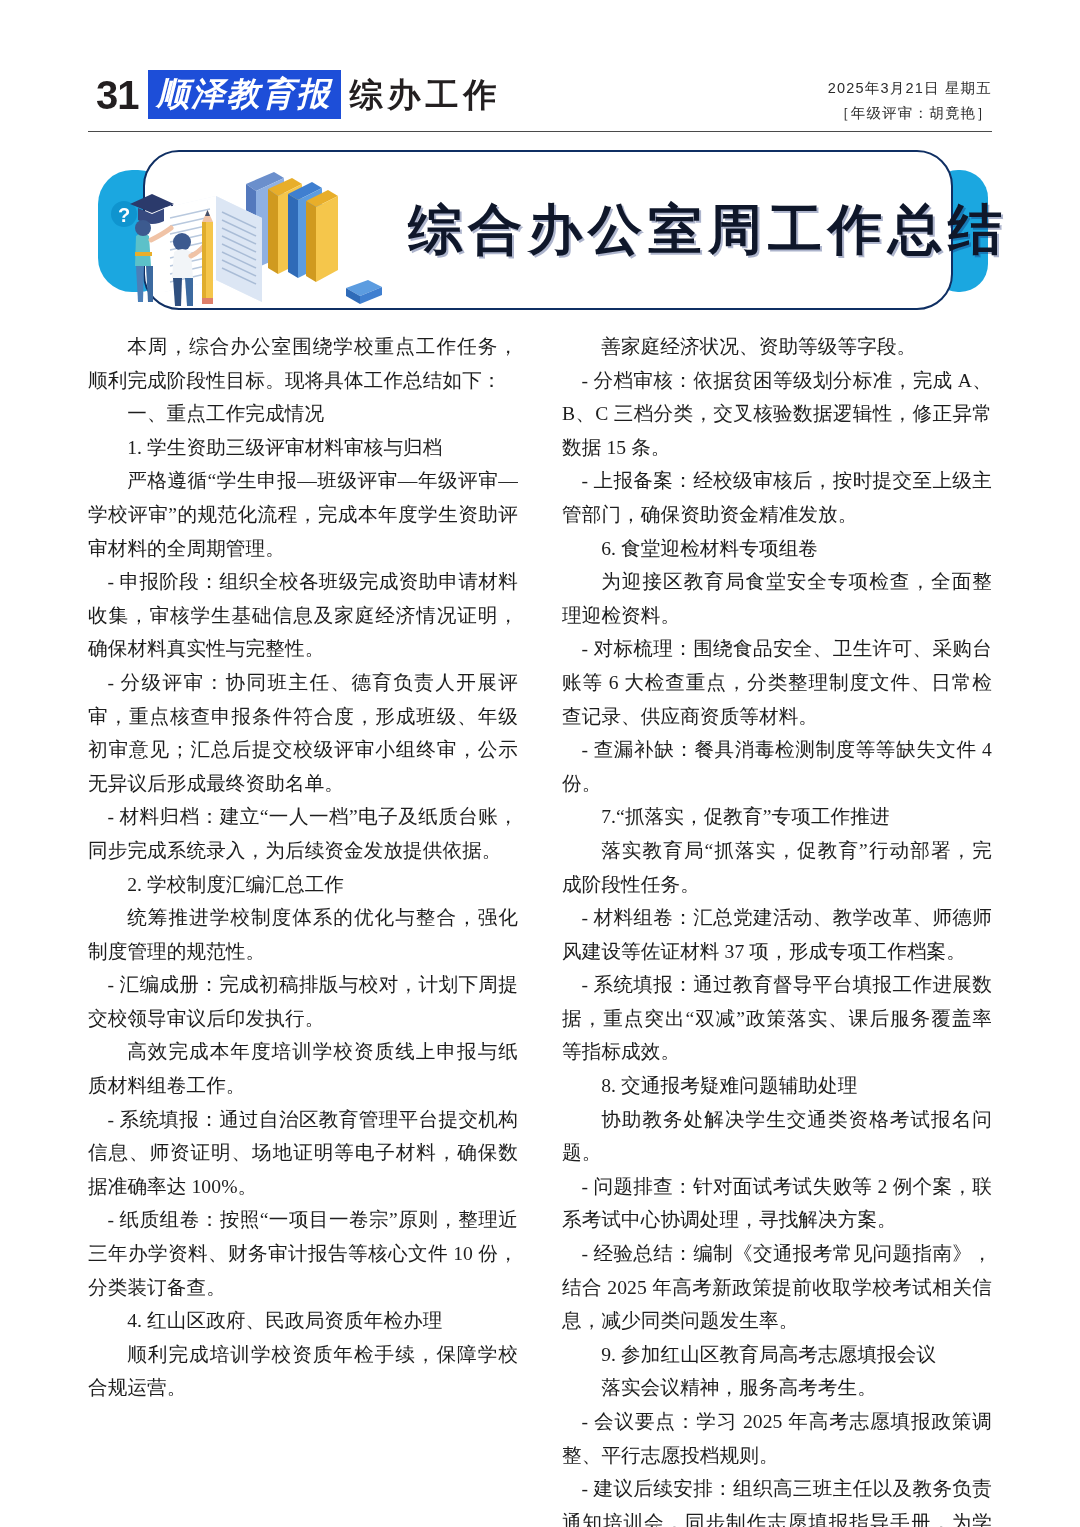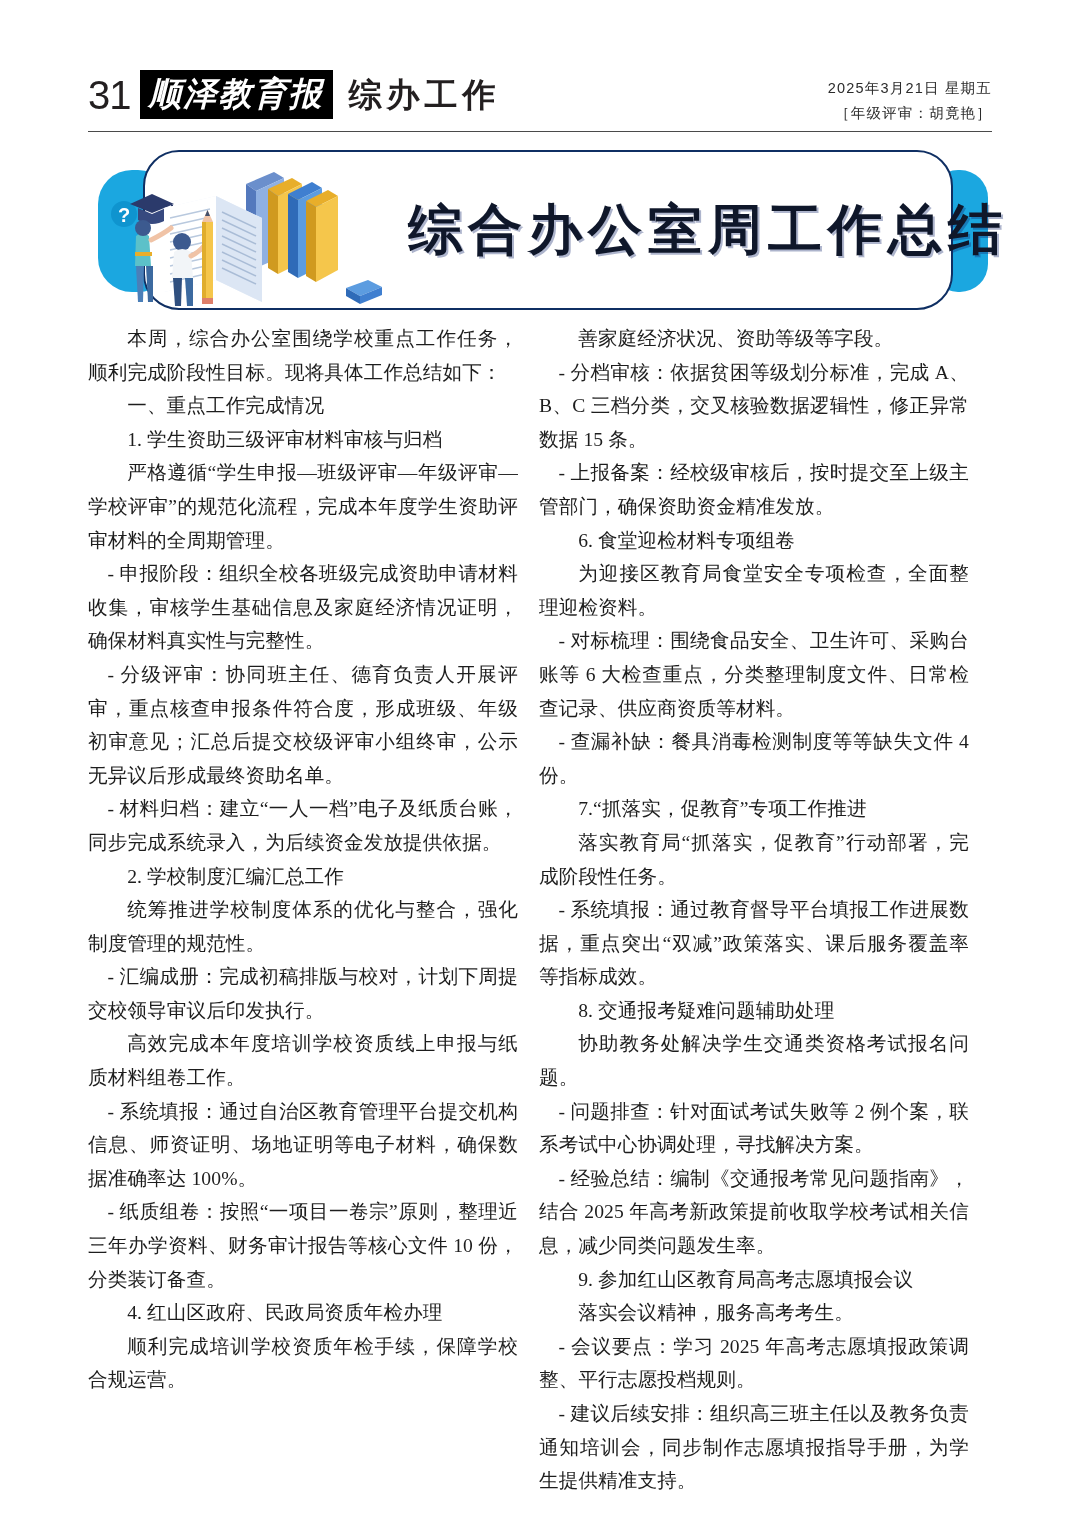--- a/index.html
+++ b/index.html
@@ -26,44 +26,44 @@
   .mast-left {
     position: absolute;
     left: 88px; top: 70px;
     display: flex;
     align-items: center;
     gap: 9px;
   }
   .page-num {
     font-family: "Liberation Sans", sans-serif;
     font-size: 40px;
-    font-weight: 400;
+    font-weight: 700;
     color: #231f20;
     line-height: 1;
     letter-spacing: -1px;
+    margin-left: 8px;
   }
   .paper-name {
-    background: #000000;
+    background: #1d4ed8;
     color: #ffffff;
     font-size: 33px;
     font-weight: 700;
     line-height: 1;
     padding: 7px 9px 9px 9px;
     letter-spacing: 2px;
     font-family: "DejaVu Serif", "Liberation Serif", serif;
     font-style: italic;
     white-space: nowrap;
   }
   .section-name {
     font-size: 33px;
     font-weight: 700;
     color: #231f20;
     letter-spacing: 5px;
     line-height: 1;
-    margin-left: 7px;
     font-family: "Liberation Sans", sans-serif;
     white-space: nowrap;
   }
   .mast-rule {
     position: absolute;
     left: 88px;
     top: 131px;
     width: 904px;
     height: 1px;
     background: #4a4a4a;
@@ -128,25 +128,25 @@
   }
   .illus {
     position: absolute;
     left: 8px; top: 8px;
     width: 310px; height: 152px;
   }
 
   
   .article {
     position: absolute;
-    left: 88px; top: 322px;
+    left: 88px; top: 330px;
     width: 904px;
     height: 1140px;
     display: flex;
-    gap: 21px;
+    gap: 44px;
   }
   .col {
     width: 430px;
     font-size: 19.6px;
     line-height: 33.6px;
     text-align: justify;
     text-justify: inter-ideograph;
     letter-spacing: 0.1px;
     color: #1d1d1d;
   }
@@ -290,20 +290,21 @@
   <div class="col" id="right-col">
       <p class="ind">善家庭经济状况、资助等级等字段。</p>
       <p class="ind1">- 分档审核：依据贫困等级划分标准，完成 A、B、C 三档分类，交叉核验数据逻辑性，修正异常数据 15 条。</p>
       <p class="ind1">- 上报备案：经校级审核后，按时提交至上级主管部门，确保资助资金精准发放。</p>
       <p class="ind">6. 食堂迎检材料专项组卷</p>
       <p class="ind">为迎接区教育局食堂安全专项检查，全面整理迎检资料。</p>
       <p class="ind1">- 对标梳理：围绕食品安全、卫生许可、采购台账等 6 大检查重点，分类整理制度文件、日常检查记录、供应商资质等材料。</p>
       <p class="ind1">- 查漏补缺：餐具消毒检测制度等等缺失文件 4 份。</p>
       <p class="ind">7.“抓落实，促教育”专项工作推进</p>
       <p class="ind">落实教育局“抓落实，促教育”行动部署，完成阶段性任务。</p>
+      <p class="ind1">- 材料组卷：汇总党建活动、教学改革、师德师风建设等佐证材料 37 项，形成专项工作档案。</p>
       <p class="ind1">- 系统填报：通过教育督导平台填报工作进展数据，重点突出“双减”政策落实、课后服务覆盖率等指标成效。</p>
       <p class="ind">8. 交通报考疑难问题辅助处理</p>
       <p class="ind">协助教务处解决学生交通类资格考试报名问题。</p>
       <p class="ind1">- 问题排查：针对面试考试失败等 2 例个案，联系考试中心协调处理，寻找解决方案。</p>
       <p class="ind1">- 经验总结：编制《交通报考常见问题指南》，结合 2025 年高考新政策提前收取学校考试相关信息，减少同类问题发生率。</p>
       <p class="ind">9. 参加红山区教育局高考志愿填报会议</p>
       <p class="ind">落实会议精神，服务高考考生。</p>
       <p class="ind1">- 会议要点：学习 2025 年高考志愿填报政策调整、平行志愿投档规则。</p>
       <p class="ind1">- 建议后续安排：组织高三班主任以及教务负责通知培训会，同步制作志愿填报指导手册，为学生提供精准支持。</p>
     </div>

